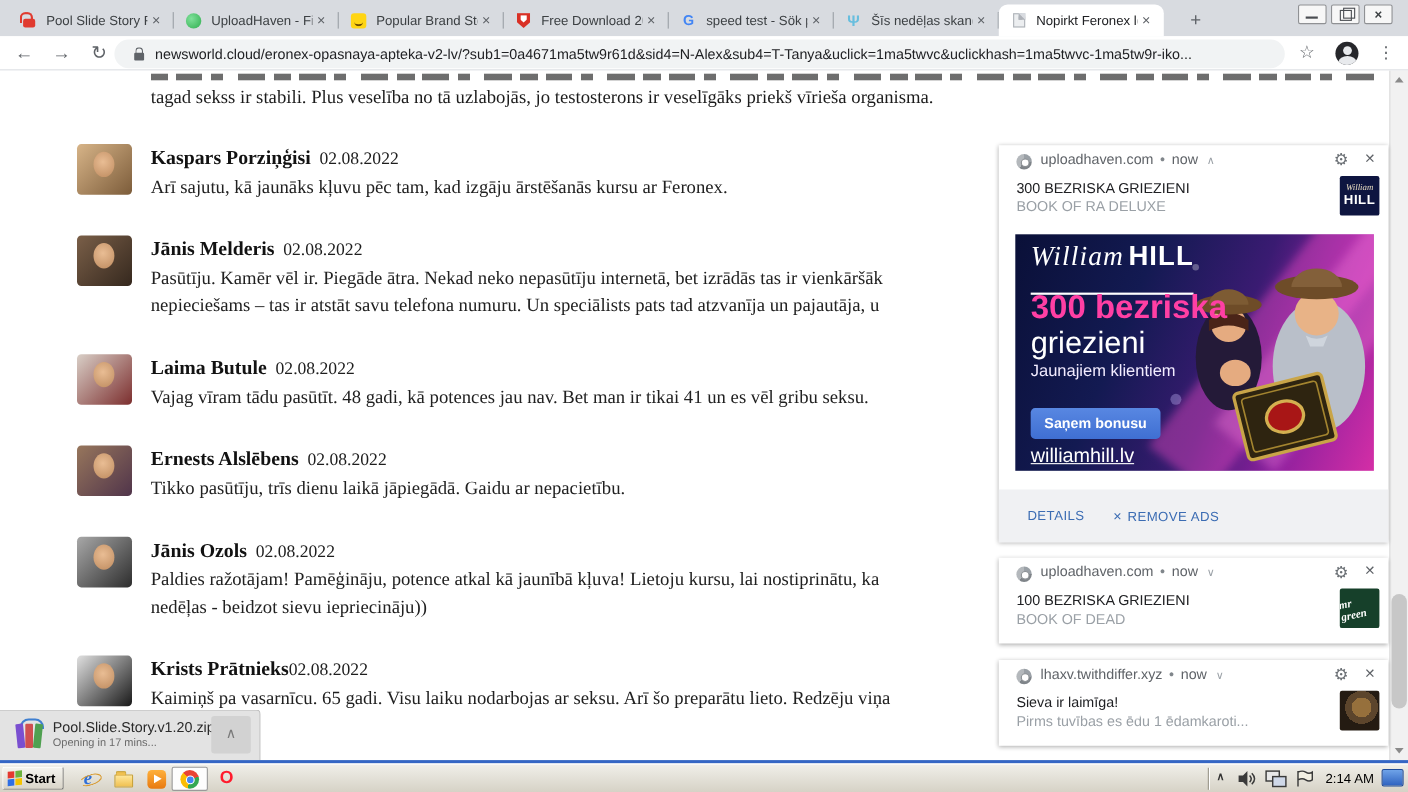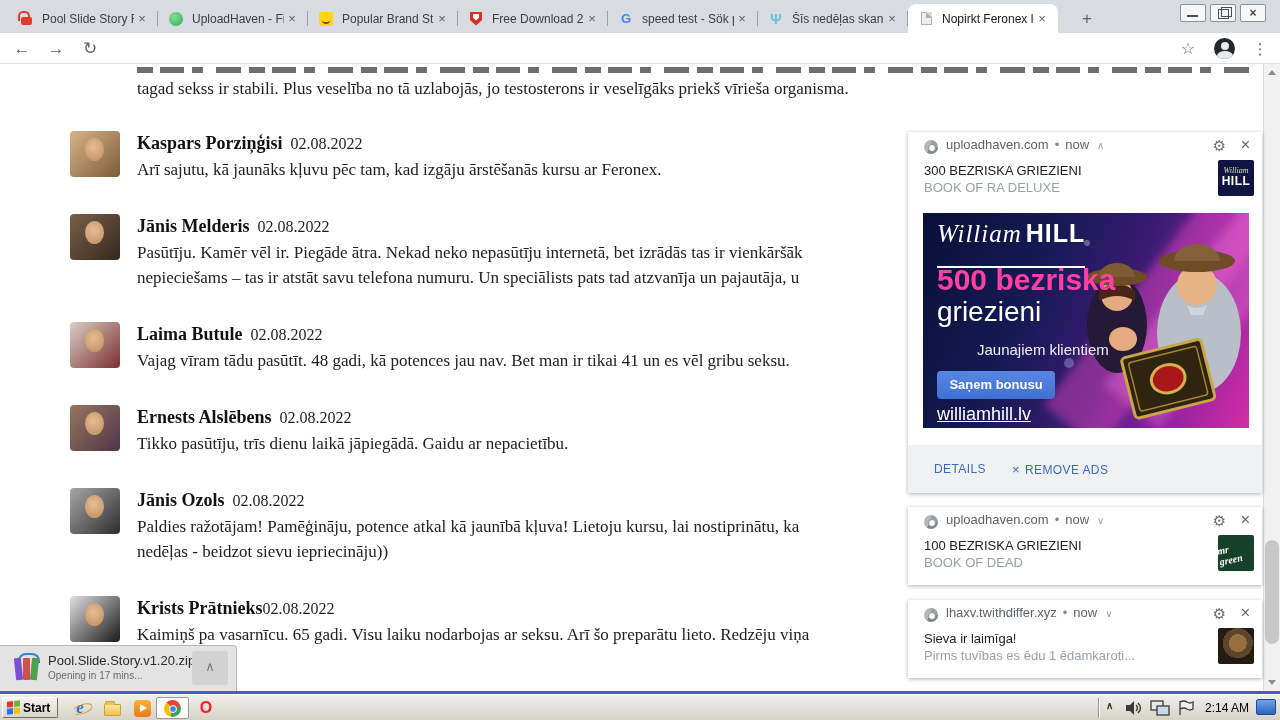--- a/index.html
+++ b/index.html
@@ -107,21 +107,21 @@
   .ad { position:absolute; left:15px; top:81px; width:326px; height:215px; overflow:hidden;
     background:linear-gradient(112deg,#0a1038 0%,#131a52 32%,#3a1b72 58%,#8e209e 78%,#d42ea6 100%); }
   .beam1,.beam2 { position:absolute; width:70px; height:340px; transform:rotate(38deg); filter:blur(4px); }
   .beam1 { left:218px; top:-90px; background:rgba(255,80,205,.38); }
   .beam2 { left:278px; top:-110px; background:rgba(255,140,225,.30); }
   .ad-logo { position:absolute; left:14px; top:6px; white-space:nowrap; border-bottom:2px solid #fff; padding-bottom:18px; }
   .ad-logo .scr { font:italic 25px "Liberation Serif",serif; color:#fff; letter-spacing:1px; }
   .ad-logo .bld { font:bold 25px "Liberation Sans",sans-serif; color:#fff; margin-left:4px; letter-spacing:1px; }
   .ad-h1 { position:absolute; left:14px; top:50px; font:bold 30px "Liberation Sans",sans-serif; color:#ff3fa4; }
   .ad-h2 { position:absolute; left:14px; top:83px; font:28px "Liberation Sans",sans-serif; color:#fff; }
-  .ad-sub { position:absolute; left:14px; top:128px; font:15px "Liberation Sans",sans-serif; color:#f2ecff;margin-left:40px; }
+  .ad-sub { position:absolute; left:14px; top:116px; font:15px "Liberation Sans",sans-serif; color:#f2ecff; }
   .ad-btn { position:absolute; left:14px; top:158px; width:118px; height:28px; background:linear-gradient(#5887e2,#3f6fd2); border-radius:4px; color:#fff; font:bold 13px "Liberation Sans",sans-serif; text-align:center; line-height:28px; }
   .ad-link { position:absolute; left:14px; top:191px; font:18px "Liberation Sans",sans-serif; color:#fff; text-decoration:underline; }
   .ad-art { position:absolute; right:0; top:0; }
 
   
   .watermark { position:absolute; left:1032px; top:615px; z-index:25; display:flex; align-items:center; gap:8px; pointer-events:none;
     color:rgba(255,255,255,.55); text-shadow:0 0 2px rgba(120,120,120,.45); font:bold 40px "Liberation Sans",sans-serif; letter-spacing:2px; }
   .wm-play { width:0; height:0; border-top:20px solid transparent; border-bottom:20px solid transparent; border-left:32px solid rgba(255,255,255,.55); }
 
   
@@ -225,20 +225,24 @@
     <span class="win-btn wb-min"></span>
     <span class="win-btn wb-max"></span>
     <span class="win-btn wb-close">×</span>
   </div>
 </div>
 
 <div class="toolbar">
   <span class="nav-ic" style="left:10px">←</span>
   <span class="nav-ic" style="left:44px">→</span>
   <span class="nav-ic" style="left:78px">↻</span>
+  <div class="omnibox">
+    <span class="url-lock"></span>
+    <span class="url-text">newsworld.cloud/eronex-opasnaya-apteka-v2-lv/?sub1=0a4671ma5tw9r61d&amp;sid4=N-Alex&amp;sub4=T-Tanya&amp;uclick=1ma5twvc&amp;uclickhash=1ma5twvc-1ma5tw9r-iko...</span>
+  </div>
   <span class="tb-star">☆</span>
   <span class="tb-avatar"></span>
   <span class="tb-dots">⋮</span>
 </div>
 
 <div class="content">
   <div class="frag-line"></div>
   <div class="intro">tagad sekss ir stabili. Plus veselība no tā uzlabojās, jo testosterons ir veselīgāks priekš vīrieša organisma.</div>
 
   <div class="comment" style="top:67px">
@@ -338,21 +342,21 @@
 
       <g transform="rotate(-14 118 165)">
         <rect x="78" y="135" width="82" height="62" rx="4" fill="#2e2410" stroke="#c9a548" stroke-width="3"></rect>
         <rect x="84" y="141" width="70" height="50" rx="3" fill="none" stroke="#a3842f" stroke-width="1.5"></rect>
         <ellipse cx="119" cy="166" rx="17" ry="14" fill="#a81616" stroke="#d4b050" stroke-width="3"></ellipse>
       </g>
       <circle cx="20" cy="150" r="5" fill="rgba(200,190,255,.35)"></circle>
       <circle cx="38" cy="30" r="3" fill="rgba(255,255,255,.3)"></circle>
     </svg>
     <div class="ad-logo"><span class="scr">William</span><span class="bld">HILL</span></div>
-    <div class="ad-h1">500 bezriska</div>
+    <div class="ad-h1">300 bezriska</div>
     <div class="ad-h2">griezieni</div>
     <div class="ad-sub">Jaunajiem klientiem</div>
     <div class="ad-btn">Saņem bonusu</div>
     <div class="ad-link">williamhill.lv</div>
   </div>
 
   <div class="n-actions">
     <span class="n-act">DETAILS</span>
     <span class="n-act"><span class="x">×</span><span>REMOVE ADS</span></span>
   </div>

